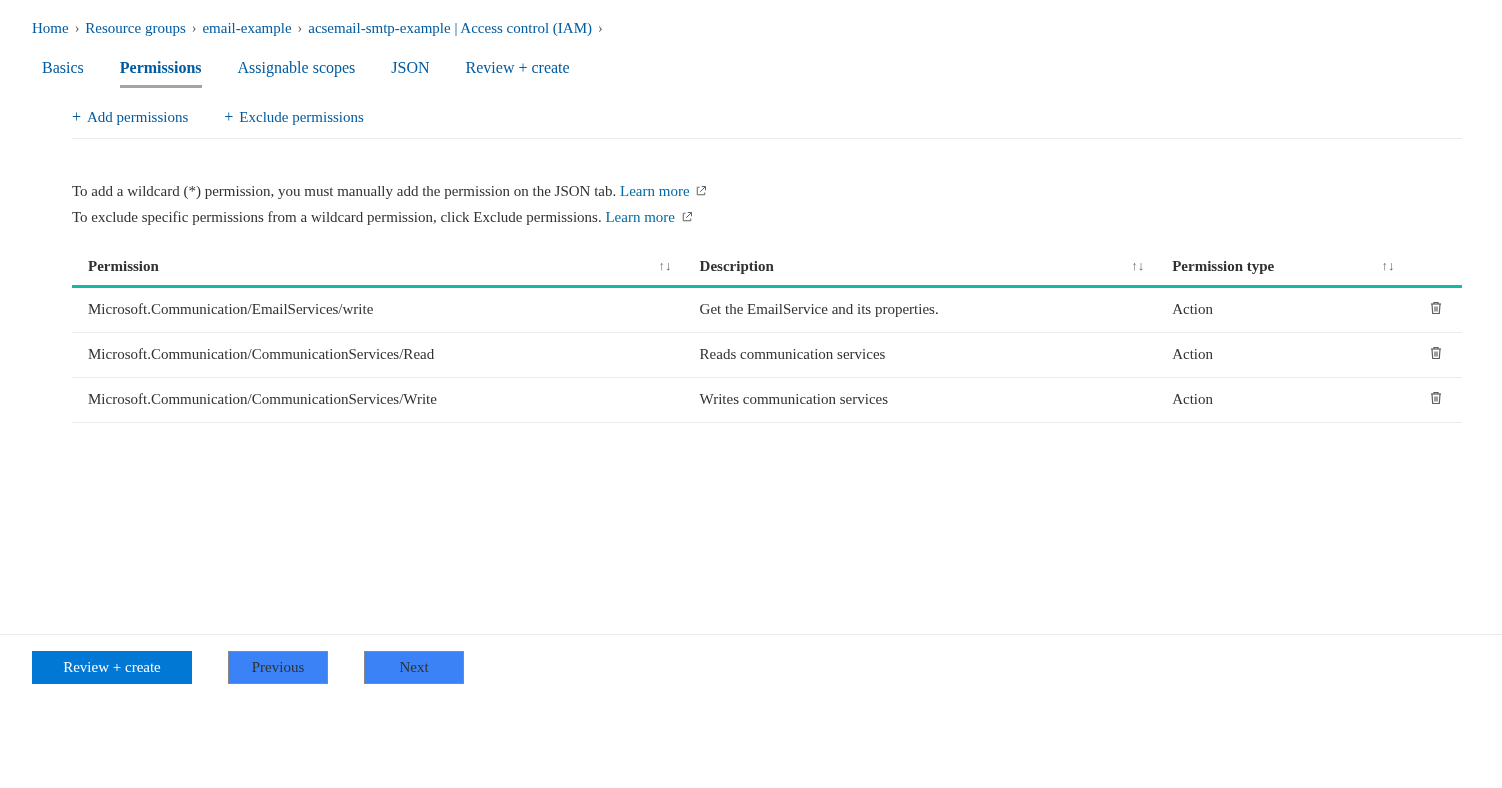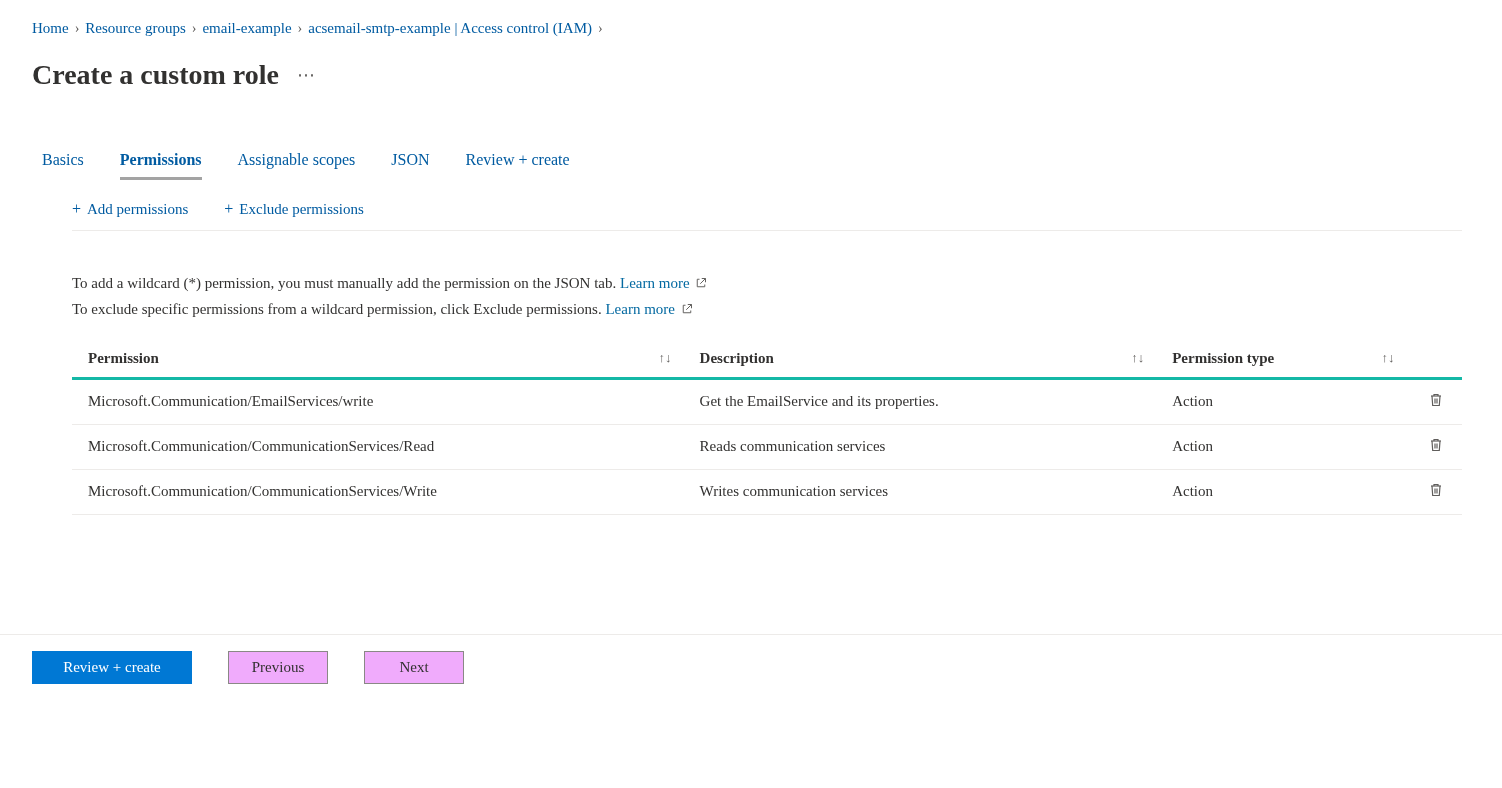--- a/index.html
+++ b/index.html
@@ -146,21 +146,21 @@
     border-top: 1px solid #edebe9;
     padding: 16px 32px;
     display: flex;
     gap: 36px;
   }
   .btn {
     min-width: 100px;
     padding: 7px 22px;
     font-size: 15px;
     border: 1px solid #8a8886;
-    background: #f0abfc;
+    background: #3b82f6;
     color: #323130;
     cursor: pointer;
     font-family: inherit;
   }
   .btn.primary {
     background: #0078d4;
     border-color: #0078d4;
     color: #fff;
     min-width: 160px;
   }
@@ -175,24 +175,20 @@
     <a>Home</a>
     <span class="sep">›</span>
     <a>Resource groups</a>
     <span class="sep">›</span>
     <a>email-example</a>
     <span class="sep">›</span>
     <a>acsemail-smtp-example | Access control (IAM)</a>
     <span class="sep">›</span>
   </nav>
 
-  <div class="title-row">
-    <div class="title">Create a custom role</div>
-    <div class="ellipsis-btn">⋯</div>
-  </div>
 
   <div class="tabs">
     <div class="tab">Basics</div>
     <div class="tab active">Permissions</div>
     <div class="tab">Assignable scopes</div>
     <div class="tab">JSON</div>
     <div class="tab">Review + create</div>
   </div>
 
   <div class="toolbar">

